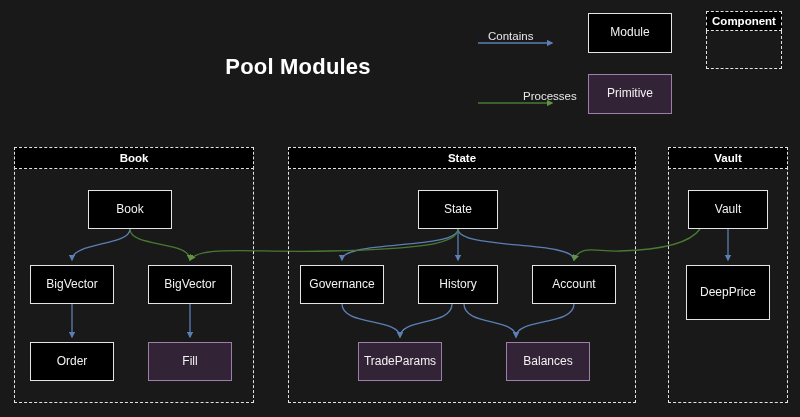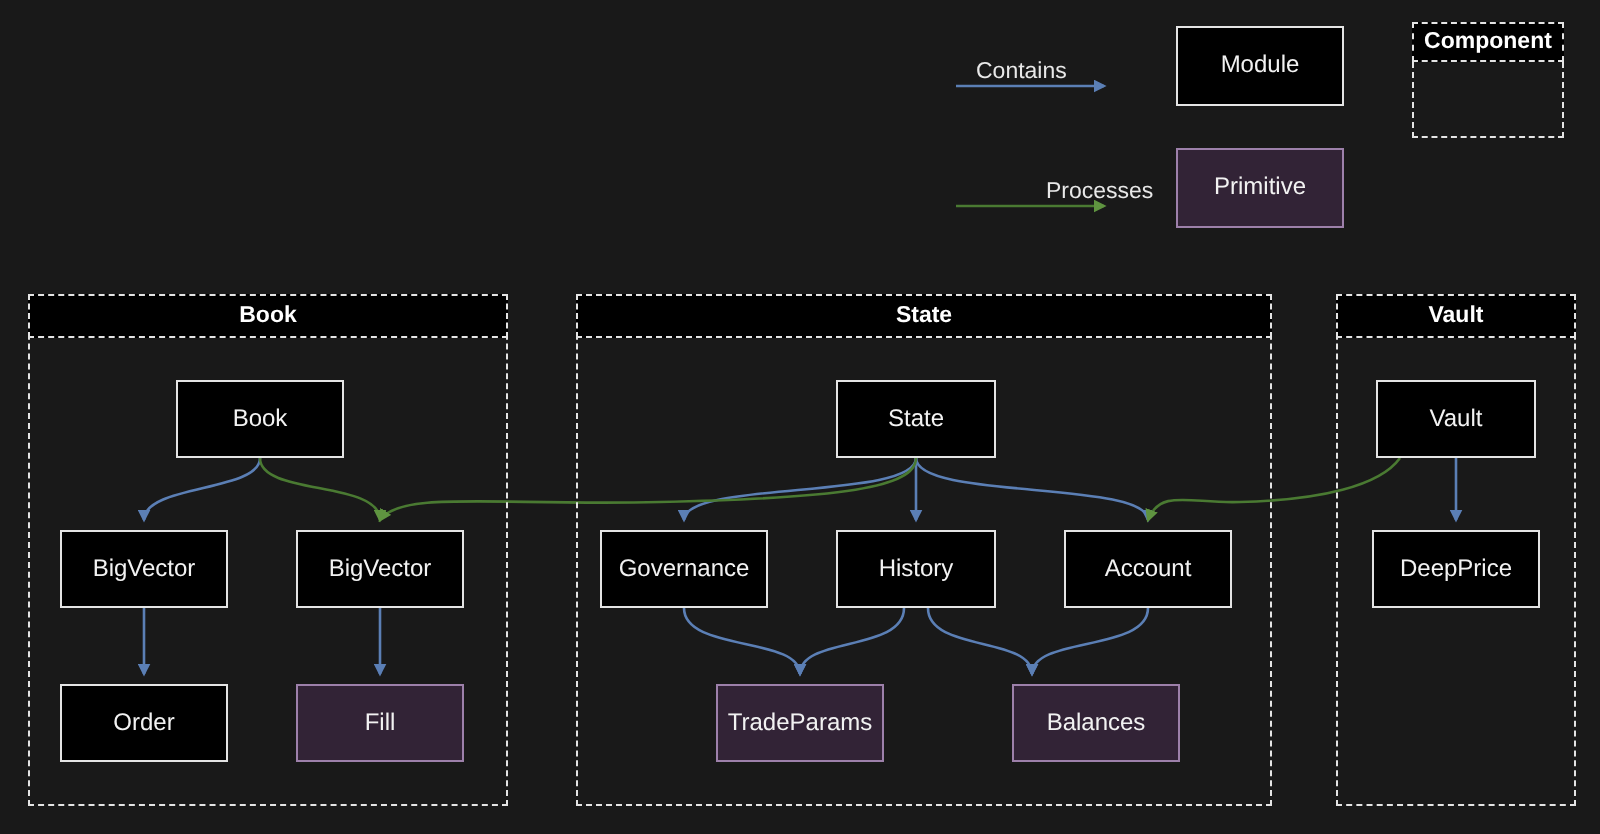--- a/index.html
+++ b/index.html
@@ -118,20 +118,21 @@
       <path d="M 728 229 L 728 260" stroke="#5b7fb5" marker-end="url(#arrow-blue)"></path>
 
       <path d="M 458 229 C 458 244 420 249 330 251 C 250 253 200 245 190 260" stroke="#4a7a32" marker-end="url(#arrow-green)"></path>
       <path d="M 700 229 C 690 243 660 250 620 251 C 596 252 580 244 574 260" stroke="#4a7a32" marker-end="url(#arrow-green)"></path>
 
       <path d="M 478 43 L 552 43" stroke="#5b7fb5" marker-end="url(#arrow-blue)"></path>
       <path d="M 478 103 L 552 103" stroke="#4a7a32" marker-end="url(#arrow-green)"></path>
     </g>
   </svg>
 
+  <div id="title">Pool Modules</div>
 
   <div class="legend-label" id="legend-contains-label">Contains</div>
   <div class="legend-label" id="legend-processes-label">Processes</div>
 
   <div class="node" style="left:588px; top:13px; width:84px; height:40px;">Module</div>
   <div class="node primitive" style="left:588px; top:74px; width:84px; height:40px;">Primitive</div>
 
   <div class="component" style="left:706px; top:11px; width:76px; height:58px;"></div>
   <div class="component-header" style="left:706px; top:11px; width:76px; height:20px;">Component</div>
 
@@ -150,16 +151,16 @@
       <div class="node" style="left: 148px; top: 265px; width: 84px; height: 39px;">BigVector</div>
       <div class="node" style="left: 30px; top: 342px; width: 84px; height: 39px;">Order</div>
       <div class="node primitive" style="left: 148px; top: 342px; width: 84px; height: 39px;">Fill</div>
       <div class="node" style="left: 418px; top: 190px; width: 80px; height: 39px;">State</div>
       <div class="node" style="left: 300px; top: 265px; width: 84px; height: 39px;">Governance</div>
       <div class="node" style="left: 418px; top: 265px; width: 80px; height: 39px;">History</div>
       <div class="node" style="left: 532px; top: 265px; width: 84px; height: 39px;">Account</div>
       <div class="node primitive" style="left: 358px; top: 342px; width: 84px; height: 39px;">TradeParams</div>
       <div class="node primitive" style="left: 474px; top: 342px; width: 84px; height: 39px; margin-left: 32px;">Balances</div>
       <div class="node" style="left: 688px; top: 190px; width: 80px; height: 39px;">Vault</div>
-      <div class="node" style="left: 686px; top: 265px; width: 84px; height: 39px;">DeepPrice</div>
+      <div class="node" style="left: 686px; top: 265px; width: 84px; height: 55px;">DeepPrice</div>
     </div>
 
 </div>
 
 </body></html>

